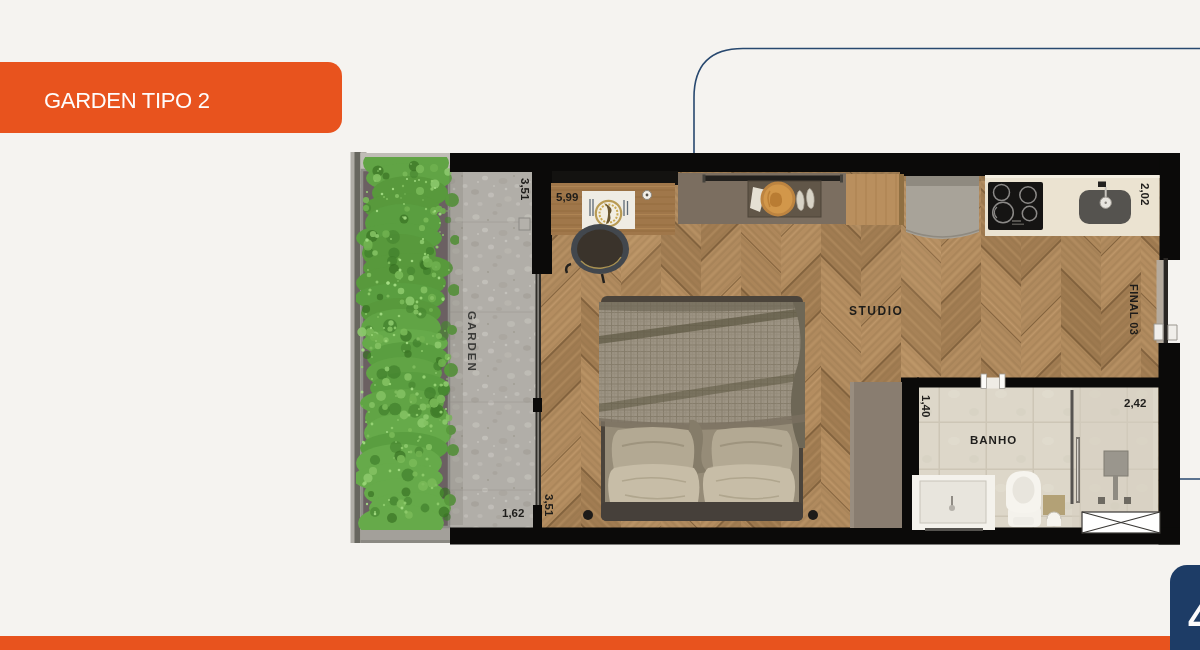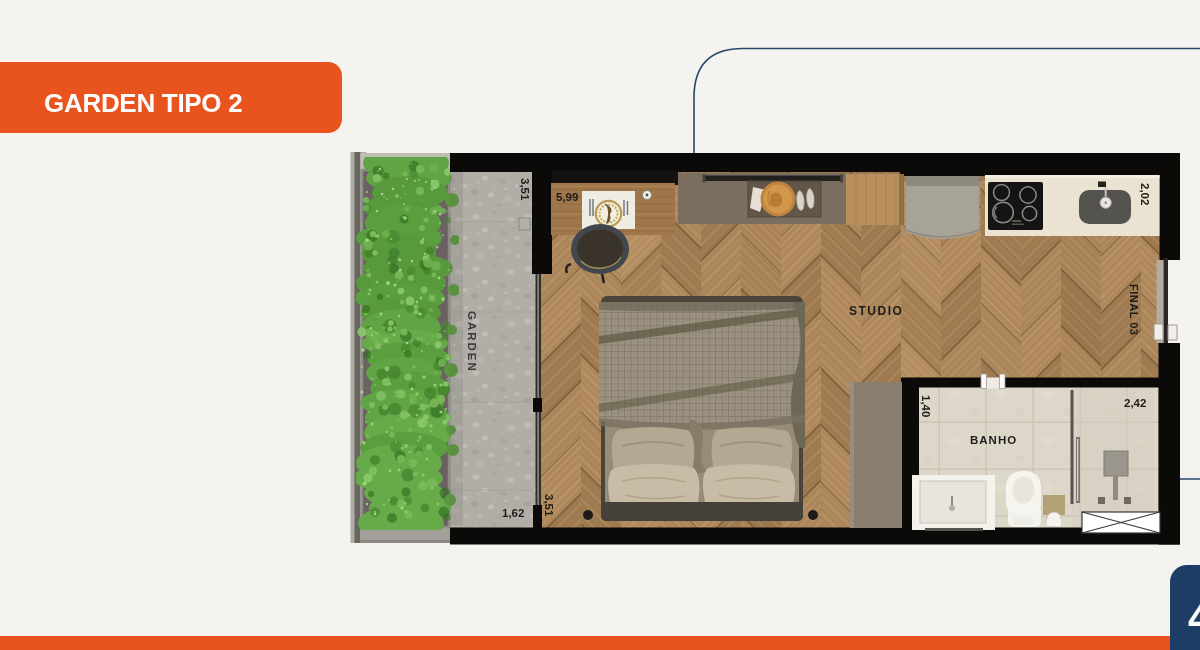--- a/index.html
+++ b/index.html
@@ -7,21 +7,21 @@
        font-family:"Liberation Sans", sans-serif;position:relative;}
   .abs{position:absolute;}
 </style>
 </head>
 <body>
 
 <div class="abs" style="left:0;top:0;width:1200px;height:650px;background:#f5f3f0;"></div>
 
 <div class="abs" style="left:0;top:62px;width:342px;height:71px;background:#e8531e;border-radius:0 14px 14px 0;"></div>
 
-<div class="abs" style="left:44px;top:88px;width:300px;color:#ffffff;font-size:26px;font-weight:bold;letter-spacing:-0.3px;opacity:0.99;">GARDEN TIPO 2</div>
+<div class="abs" style="left:44px;top:88px;width:300px;color:#ffffff;font-size:22px;font-weight:normal;letter-spacing:-0.3px;opacity:0.99;">GARDEN TIPO 2</div>
 
 <svg class="abs" style="left:0;top:0;" width="1200" height="650" viewBox="0 0 1200 650">
   <path d="M 1200 48.5 L 743 48.5 Q 694 48.5 694 97.5 L 694 440 Q 694 479 733 479 L 1200 479" fill="none" stroke="#28486f" stroke-width="1.6"></path>
 </svg>
 
 <svg class="abs" style="left:0;top:0;" width="1200" height="650" viewBox="0 0 1200 650">
   <defs>
     <pattern id="wood" width="120" height="120" patternUnits="userSpaceOnUse" patternTransform="rotate(45)">
       <rect width="120" height="120" fill="#ad8659"></rect>
       <rect x="0" width="40" height="120" fill="#b48d60"></rect>

